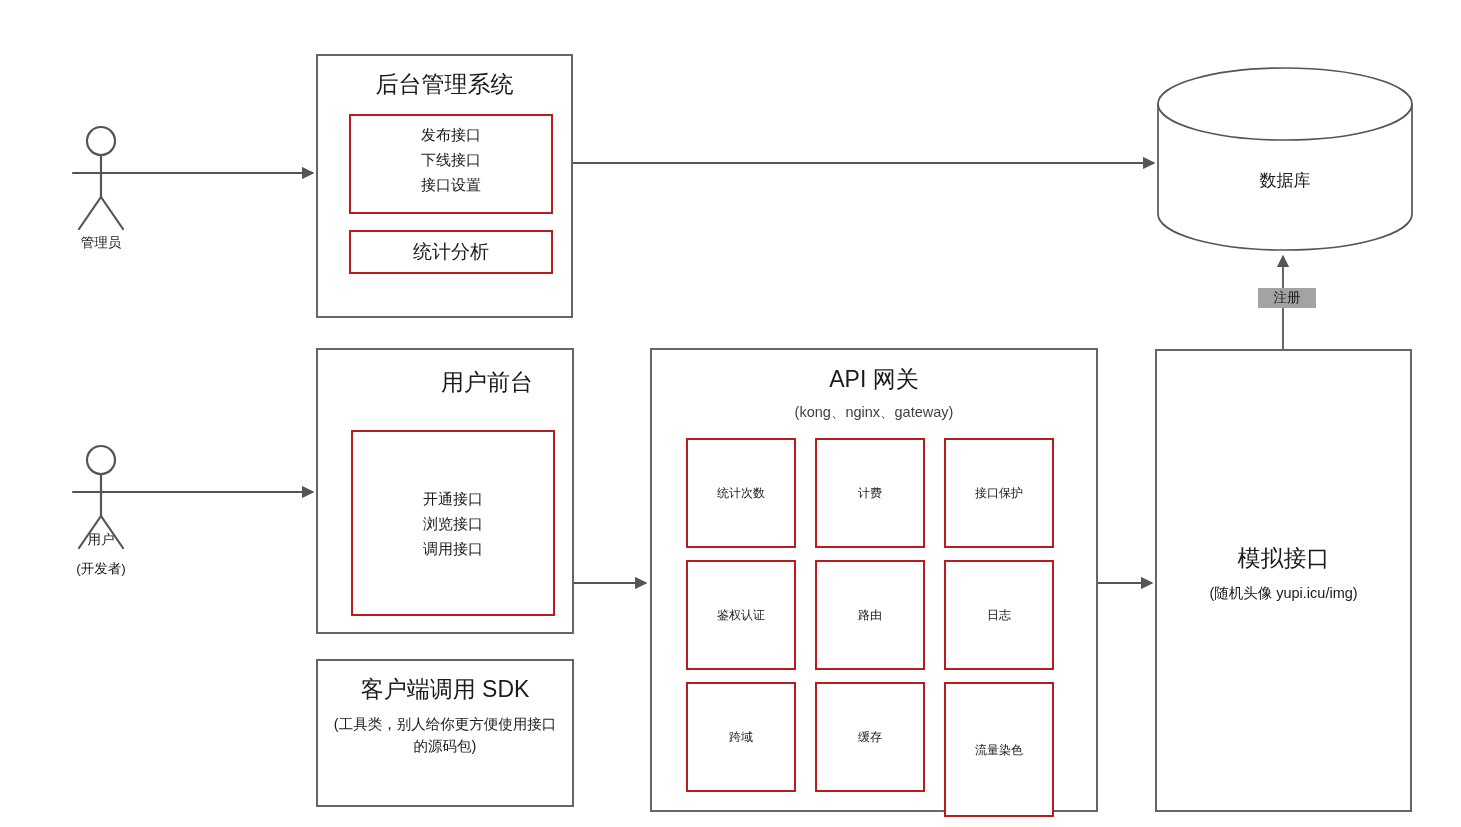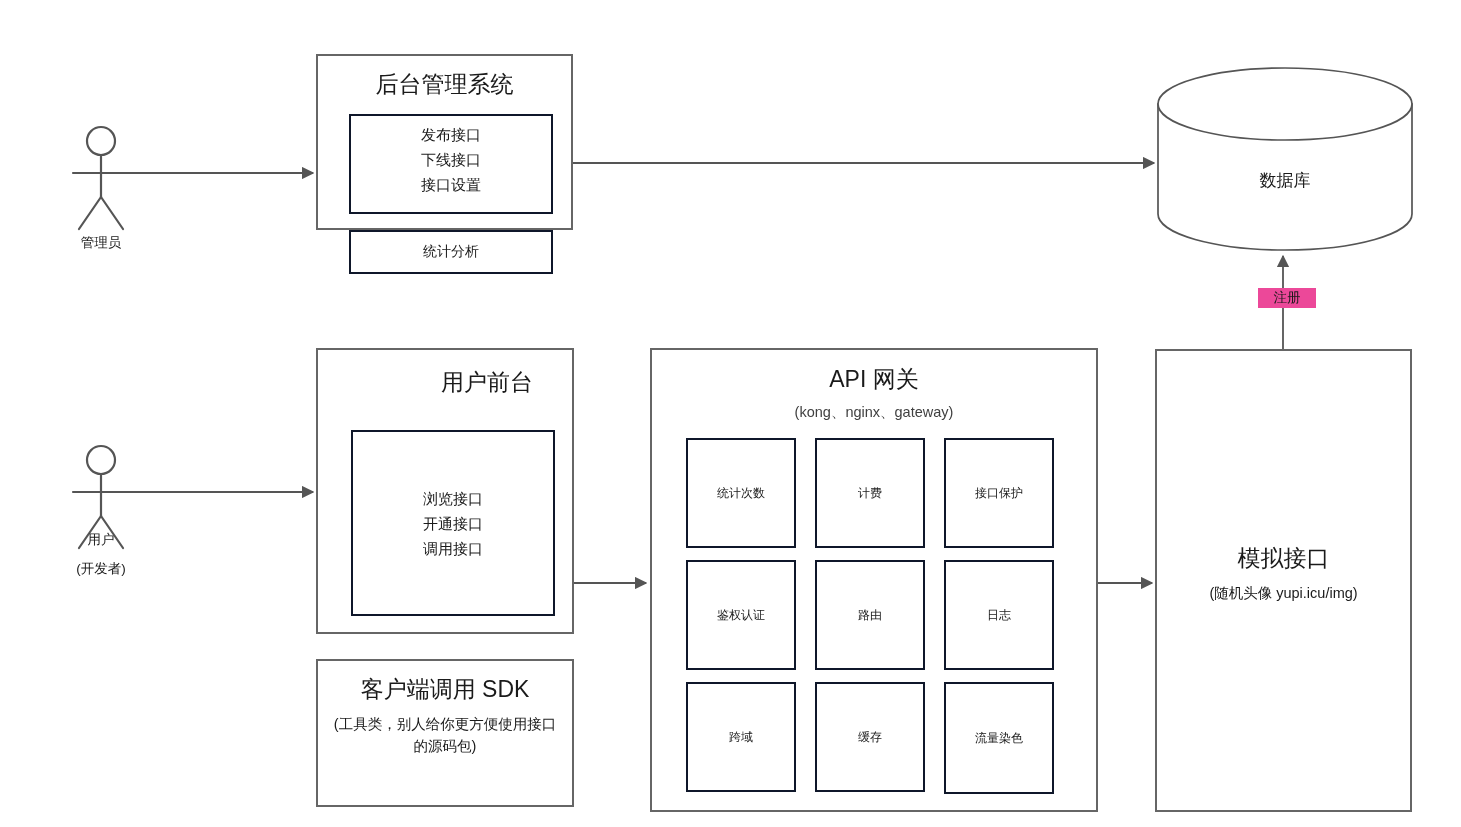--- a/index.html
+++ b/index.html
@@ -19,21 +19,21 @@
     overflow: hidden;
   }
   .box {
     position: absolute;
     border: 2px solid #666666;
     background: #ffffff;
     box-sizing: border-box;
   }
   .inner-box {
     position: absolute;
-    border: 2px solid #0f172a;
+    border: 2px solid #b91c1c;
     background: #ffffff;
     box-sizing: border-box;
   }
   .title {
     position: absolute;
     width: 100%;
     text-align: center;
     font-size: 23px;
     color: #1a1a1a;
     line-height: 1.25;
@@ -77,21 +77,21 @@
     text-align: center;
     font-size: 13.5px;
     color: #1a1a1a;
     white-space: nowrap;
   }
   .edge-label {
     position: absolute;
     text-align: center;
     font-size: 13.5px;
     color: #1a1a1a;
-    background: #ec4899;
+    background: #a3a3a3;
     padding: 1px 4px;
     white-space: nowrap;
   }
   svg.overlay {
     position: absolute;
     left: 0;
     top: 0;
     width: 1461px;
     height: 827px;
     pointer-events: none;
@@ -148,43 +148,43 @@
     <line x1="1098" y1="583" x2="1152" y2="583" stroke="#555555" stroke-width="1.8" marker-end="url(#arrow)"></line>
 
     <line x1="1283" y1="349" x2="1283" y2="256" stroke="#555555" stroke-width="1.8" marker-end="url(#arrow)"></line>
   </svg>
 
   <div class="actor-label" style="left:41px; top:234px; width:120px;">管理员</div>
 
   <div class="actor-label" style="left:41px; top:531px; width:120px;">用户</div>
   <div class="actor-label" style="left:41px; top:560px; width:120px;">(开发者)</div>
 
-  <div class="box" style="left:316px; top:54px; width:257px; height:176px;">
+  <div class="box" style="left:316px; top:54px; width:257px; height:264px;">
     <div class="title" style="top:14px;">后台管理系统</div>
 
     <div class="inner-box" style="left:31px; top:58px; width:204px; height:100px;">
       <div class="list" style="top:6px;">
         <div>发布接口</div>
         <div>下线接口</div>
         <div>接口设置</div>
       </div>
     </div>
 
     <div class="inner-box" style="left:31px; top:174px; width:204px; height:44px;">
-      <div class="cell-label" style="font-size:14px;">统计分析</div>
+      <div class="cell-label" style="font-size:19px;">统计分析</div>
     </div>
   </div>
 
   <div class="box" style="left:316px; top:348px; width:258px; height:286px;">
     <div class="title" style="top:18px;margin-left:42px;">用户前台</div>
 
     <div class="inner-box" style="left:33px; top:80px; width:204px; height:186px;">
       <div class="list" style="top:50%; transform:translateY(-50%);">
+        <div>开通接口</div>
         <div>浏览接口</div>
-        <div>开通接口</div>
         <div>调用接口</div>
       </div>
     </div>
   </div>
 
   <div class="box" style="left:316px; top:659px; width:258px; height:148px;">
     <div class="title" style="top:14px;">客户端调用 SDK</div>
     <div class="sdk-sub" style="left:0; top:52px; width:100%;">
       <div>(工具类，别人给你更方便使用接口</div>
       <div>的源码包)</div>
@@ -214,21 +214,21 @@
     <div class="inner-box" style="left:292px; top:210px; width:110px; height:110px;">
       <div class="cell-label">日志</div>
     </div>
 
     <div class="inner-box" style="left:34px; top:332px; width:110px; height:110px;">
       <div class="cell-label">跨域</div>
     </div>
     <div class="inner-box" style="left:163px; top:332px; width:110px; height:110px;">
       <div class="cell-label">缓存</div>
     </div>
-    <div class="inner-box" style="left:292px; top:332px; width:110px; height:112px;">
+    <div class="inner-box" style="left:292px; top:332px; width:110px; height:135px;">
       <div class="cell-label">流量染色</div>
     </div>
   </div>
 
   <div class="center-label" style="left:1158px; top:169px; width:254px; font-size:17px;">数据库</div>
 
   <div class="box" style="left:1155px; top:349px; width:257px; height:463px;">
     <div class="center-label" style="left:0; top:192px; width:100%; font-size:23px;">模拟接口</div>
     <div class="center-label" style="left:0; top:233px; width:100%; font-size:14.5px;">(随机头像 yupi.icu/img)</div>
   </div>

